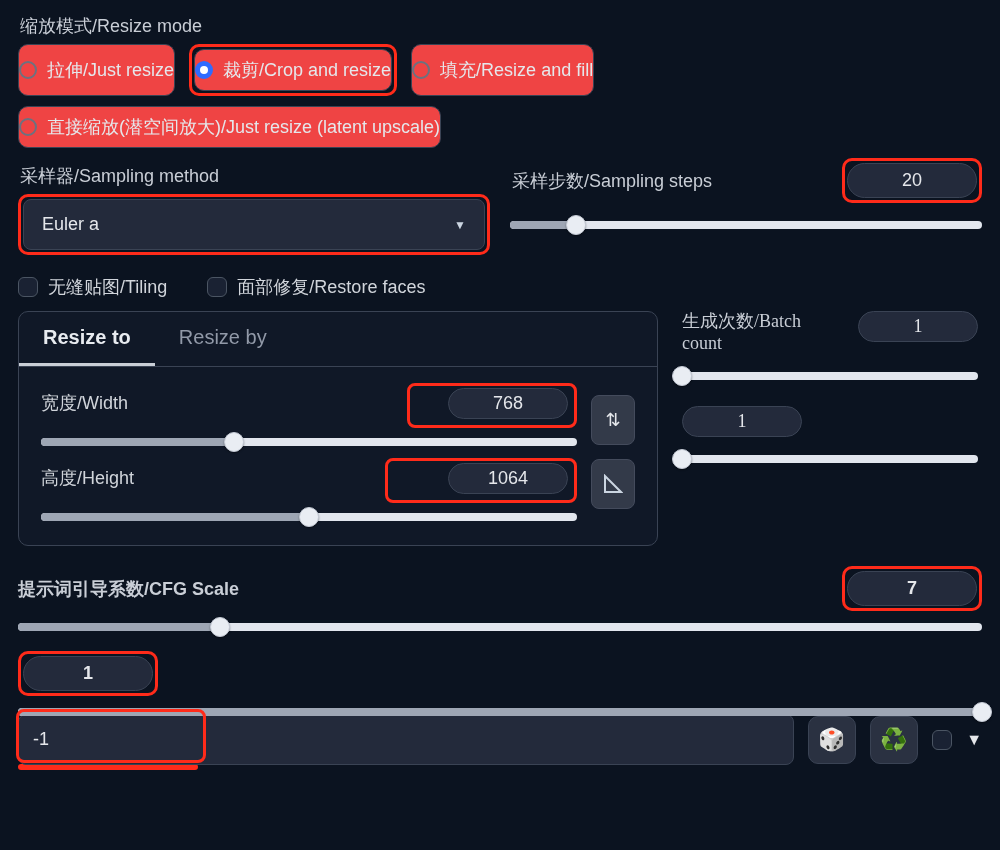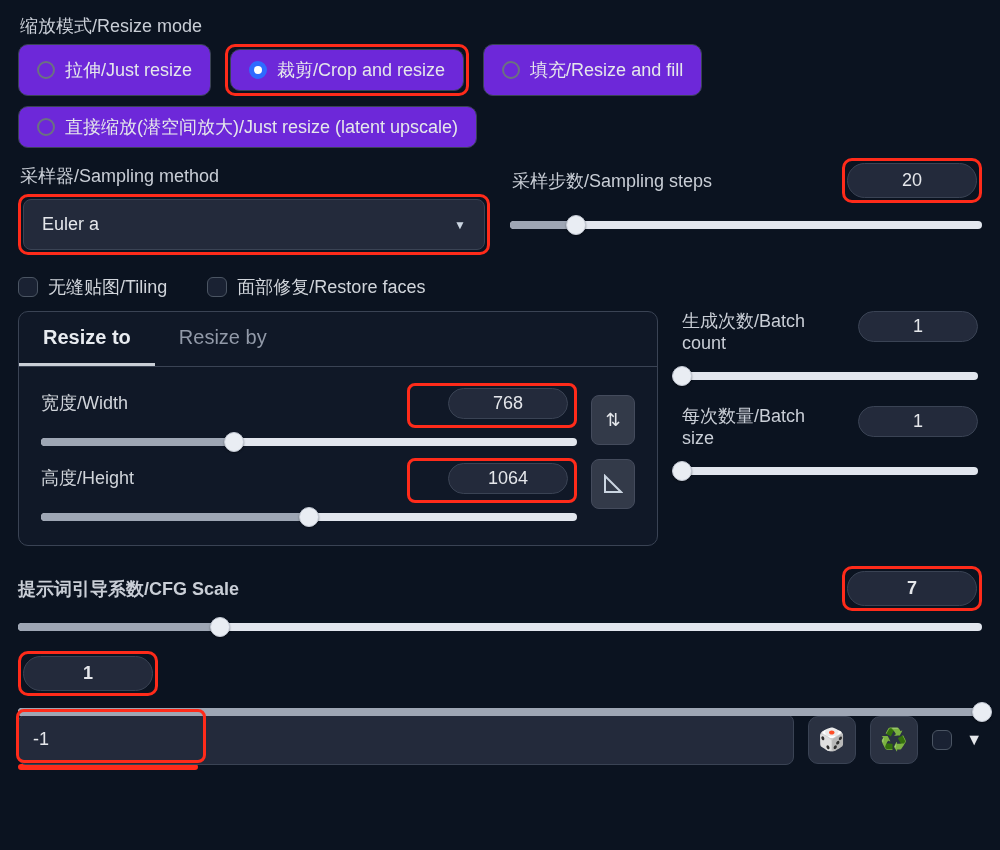--- a/index.html
+++ b/index.html
@@ -20,24 +20,24 @@
   }
   .hl {
     border: 3px solid #ff2b1a;
     border-radius: 10px;
     padding: 2px;
   }
   
   .radio-row { display:flex; flex-wrap:wrap; gap:14px; margin-bottom:10px;}
   .radio-btn {
     display:flex; align-items:center; gap:10px;
-    padding: 8px 18px;
+    padding: 8px 0;
     border: 1px solid #3a4354;
     border-radius: 10px;
-    background: #6d28d9;
+    background: #ef4444;
     color: #e5e7eb;
     cursor:pointer;
   }
   .radio-circle {
     width:18px; height:18px; border-radius:50%;
     border:2px solid #6b7280;
     display:flex; align-items:center; justify-content:center;
     flex-shrink:0;
   }
   .radio-circle.checked {
@@ -95,21 +95,21 @@
   .dim-col { flex:1; }
   .dim-label { margin:8px 0 6px 0; font-size:18px;}
   .dim-valrow { display:flex; justify-content:flex-end; }
   .side-btns { display:flex; flex-direction:column; gap:14px; align-self:center;}
   .sqbtn {
     width:44px; height:50px; background:#333a49; border:1px solid #444b5c; border-radius:8px;
     display:flex; align-items:center; justify-content:center; cursor:pointer; color:#e5e7eb;
   }
   .right-col { width:300px; padding-left:4px;}
   .rc-group { margin-bottom:12px;}
-  .rc-head { display:flex; justify-content:space-between; align-items:flex-start;}
+  .rc-head { display:flex; justify-content:space-between; align-items:flex-start;font-family:Liberation Serif, serif;}
   .rc-label { max-width:160px; color:#c9ced6; line-height:1.2;}
   
   .wide-row { display:flex; align-items:center; justify-content:space-between; gap:14px; margin-top:20px;font-weight:bold;}
   
   .seedrow { display:flex; align-items:center; gap:14px; margin-top:8px;}
   .seedbox {
     flex:1; background:#232a3b; border:1px solid #3a4354; border-radius:8px;
     padding:14px 14px; color:#e5e7eb; font-size:18px;
   }
   .iconbtn {
@@ -206,21 +206,21 @@
           </div>
         </div>
         <div class="slider" style="margin-top:10px">
           <div class="fill" style="width:36%"></div>
           <div class="thumb" style="left:36%"></div>
         </div>
         <div style="display:flex; gap:0; margin-top:12px">
           <div style="flex:1">
             <div class="dim-label">高度/Height</div>
           </div>
-          <div class="value-hl-zone" style="width:170px">
+          <div class="value-hl-zone" style="width:192px">
             <div class="dim-valrow">
               <div class="numbox numbox-sm">1064</div>
             </div>
           </div>
         </div>
         <div class="slider" style="margin-top:10px">
           <div class="fill" style="width:50%"></div>
           <div class="thumb" style="left:50%"></div>
         </div>
       </div>
@@ -243,21 +243,20 @@
         <div class="rc-label">生成次数/Batch count</div>
         <div class="numbox numbox-sm">1</div>
       </div>
       <div class="slider">
         <div class="fill" style="width:0%"></div>
         <div class="thumb" style="left:0%"></div>
       </div>
     </div>
     <div class="rc-group" style="margin-top:26px">
       <div class="rc-head">
-        <div class="rc-label">每次数量/Batch size</div>
         <div class="numbox numbox-sm">1</div>
       </div>
       <div class="slider">
         <div class="fill" style="width:0%"></div>
         <div class="thumb" style="left:0%"></div>
       </div>
     </div>
   </div>
 </div>
 

